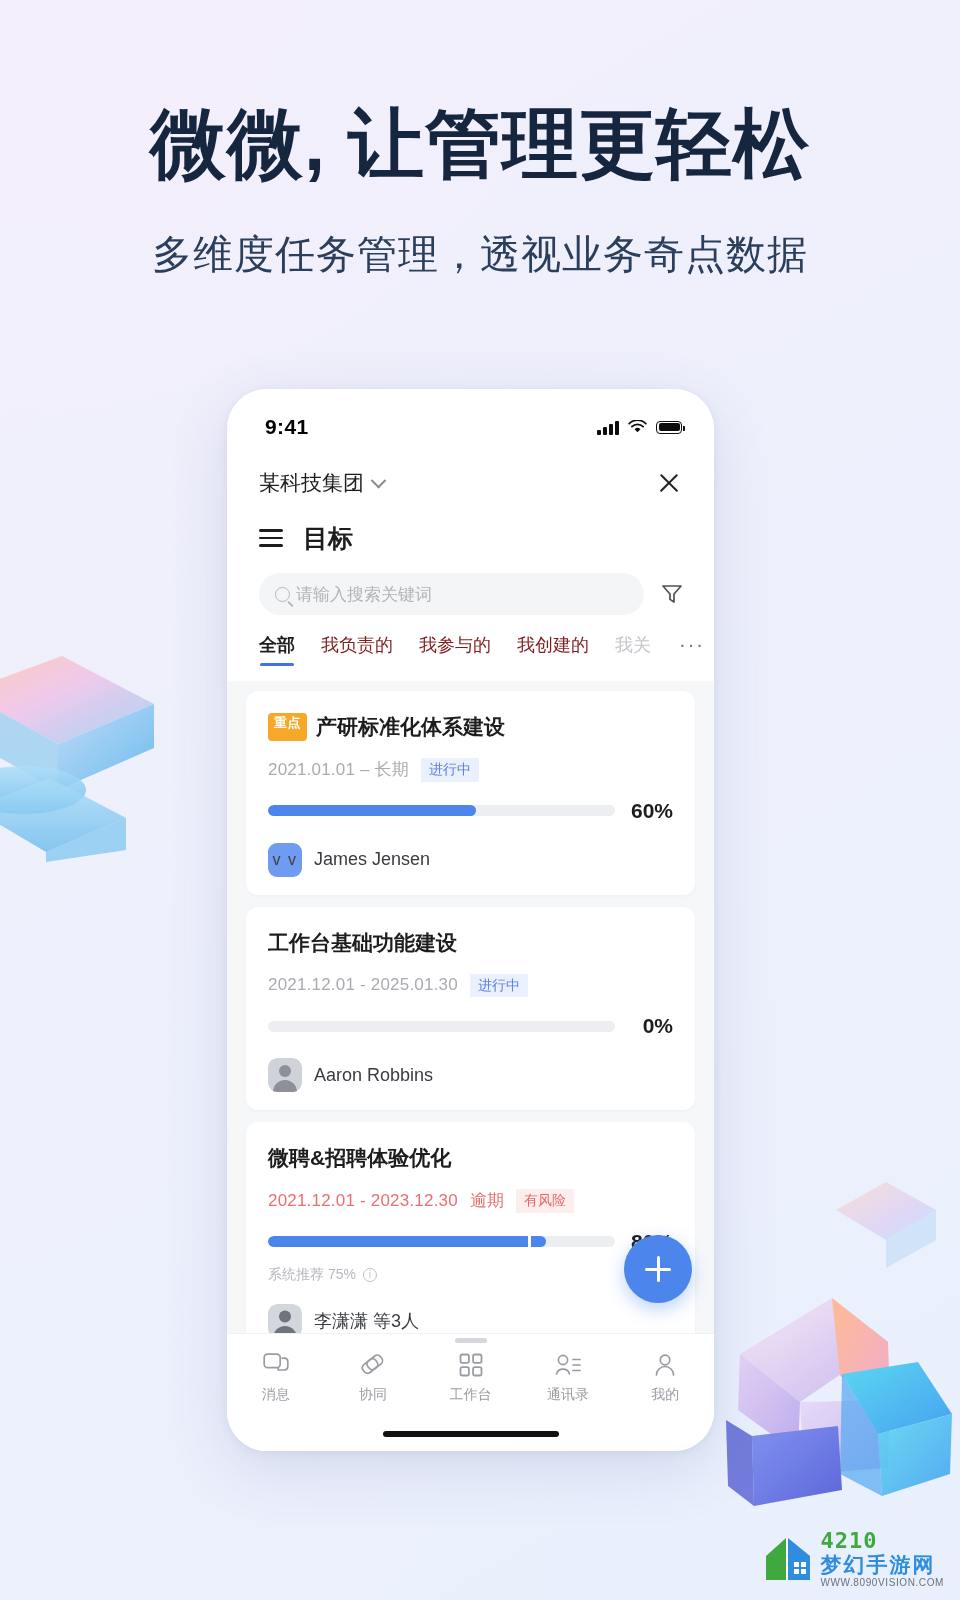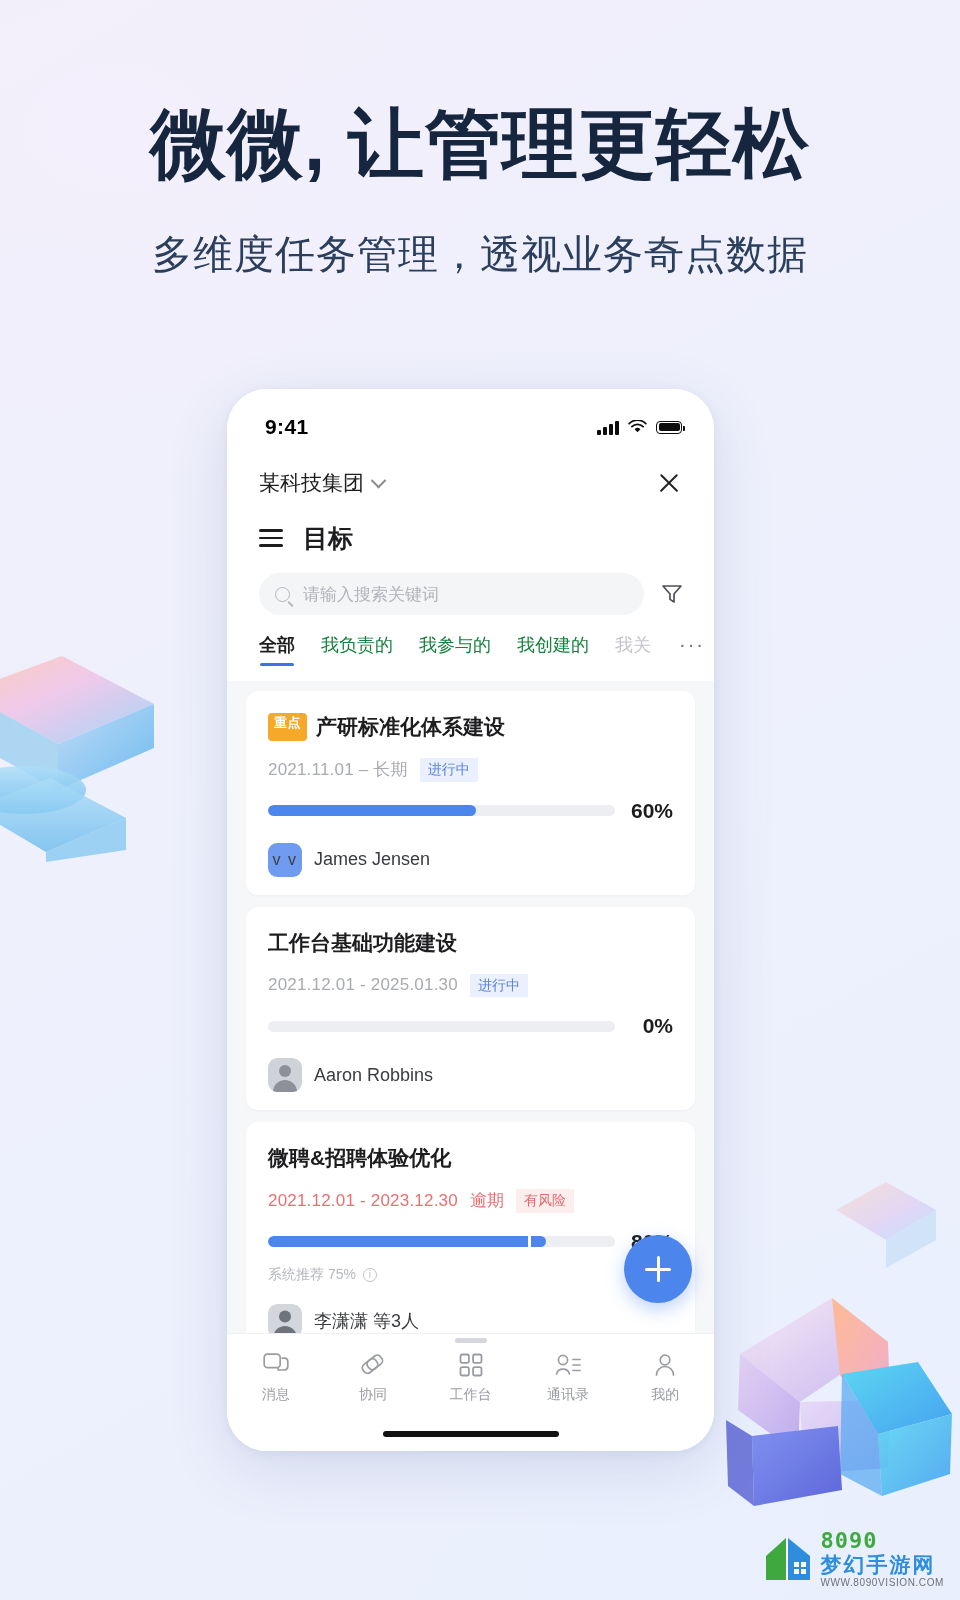--- a/index.html
+++ b/index.html
@@ -94,34 +94,34 @@
   .hamb i { height: 2.6px; background: #1d1d1f; border-radius: 2px; display:block; }
   .hamb i:nth-child(1){ width: 24px; }
   .hamb i:nth-child(2){ width: 24px; }
   .hamb i:nth-child(3){ width: 24px; }
   .pagetitle { font-size: 25px; font-weight: 700; color: #1d1d1f; }
 
   
   .searchrow { display:flex; align-items:center; gap:16px; padding: 14px 30px 0 32px; }
   .searchbox {
     flex: 1; height: 42px; background: #f4f5f7; border-radius: 21px;
-    display: flex; align-items: center; gap: 13px; padding: 0 16px;
+    display: flex; align-items: center; gap: 6px; padding: 0 16px;
   }
   .mag { width: 15px; height: 15px; border: 1.9px solid #b6b8be; border-radius: 50%; position: relative; flex:none; }
   .mag::after { content:""; position:absolute; right:-5px; bottom:-4px; width: 7px; height:1.9px;
                 background:#b6b8be; transform: rotate(45deg); border-radius:2px; }
   .search-ph { font-size: 17px; color: #b2b4ba; }
   .filter-ic { width: 24px; height: 22px; flex: none; }
 
   
   .tabs {
     display:flex; align-items:center; gap: 26px; padding: 16px 26px 0 32px;
     position: relative; overflow: hidden; height: 52px;
   }
-  .tab { font-size: 18px; color: #15803d; white-space: nowrap; position: relative; padding-bottom: 9px; }
+  .tab { font-size: 18px; color: #7f1d1d; white-space: nowrap; position: relative; padding-bottom: 9px; }
   .tab.active { color: #1d1d1f; font-weight: 700; }
   .tab.active::after {
     content:""; position:absolute; left: 1px; right: 1px; bottom: 0;
     height: 3px; background: #3f72e8; border-radius: 2px;
   }
   .tab.clipped { color:#c3c5cb; }
   .tab-more { font-size: 20px; color: #6f7178; letter-spacing: 2px; margin-left: 2px; padding-bottom: 9px; }
 
   
   .list {
@@ -350,21 +350,21 @@
     </div>
 
     <div class="list">
 
       <div class="card">
         <div class="card-title-row">
           <span class="badge-key">重点</span>
           <span class="card-title">产研标准化体系建设</span>
         </div>
         <div class="meta-row">
-          <span class="date">2021.11.01 – 长期</span>
+          <span class="date">2021.01.01 – 长期</span>
           <span class="pill pill-progress">进行中</span>
         </div>
         <div class="prog-row">
           <div class="bar">
             <div class="bar-fill" style="width:60%"></div>
           </div>
           <span class="pct">60%</span>
         </div>
         <div class="owner-row">
           <span class="avatar avatar-initials">v v</span>
@@ -496,17 +496,17 @@
   <svg class="wm-logo" viewBox="0 0 48 46">
     <polygon points="2,20 22,2 22,44 2,44" fill="#3fa93f"></polygon>
     <polygon points="24,2 46,20 46,44 24,44" fill="#2f8ddd"></polygon>
     <polygon points="22,2 24,2 24,44 22,44" fill="#ffffff"></polygon>
     <rect x="30" y="26" width="5" height="5" fill="#ffffff"></rect>
     <rect x="37" y="26" width="5" height="5" fill="#ffffff"></rect>
     <rect x="30" y="33" width="5" height="5" fill="#ffffff"></rect>
     <rect x="37" y="33" width="5" height="5" fill="#ffffff"></rect>
   </svg>
   <div class="wm-text">
-    <span class="wm-top">8090</span>
+    <span class="wm-top">4210</span>
     <span class="wm-mid">梦幻手游网</span>
     <span class="wm-bot">WWW.8090VISION.COM</span>
   </div>
 </div>
 
 </body></html>

